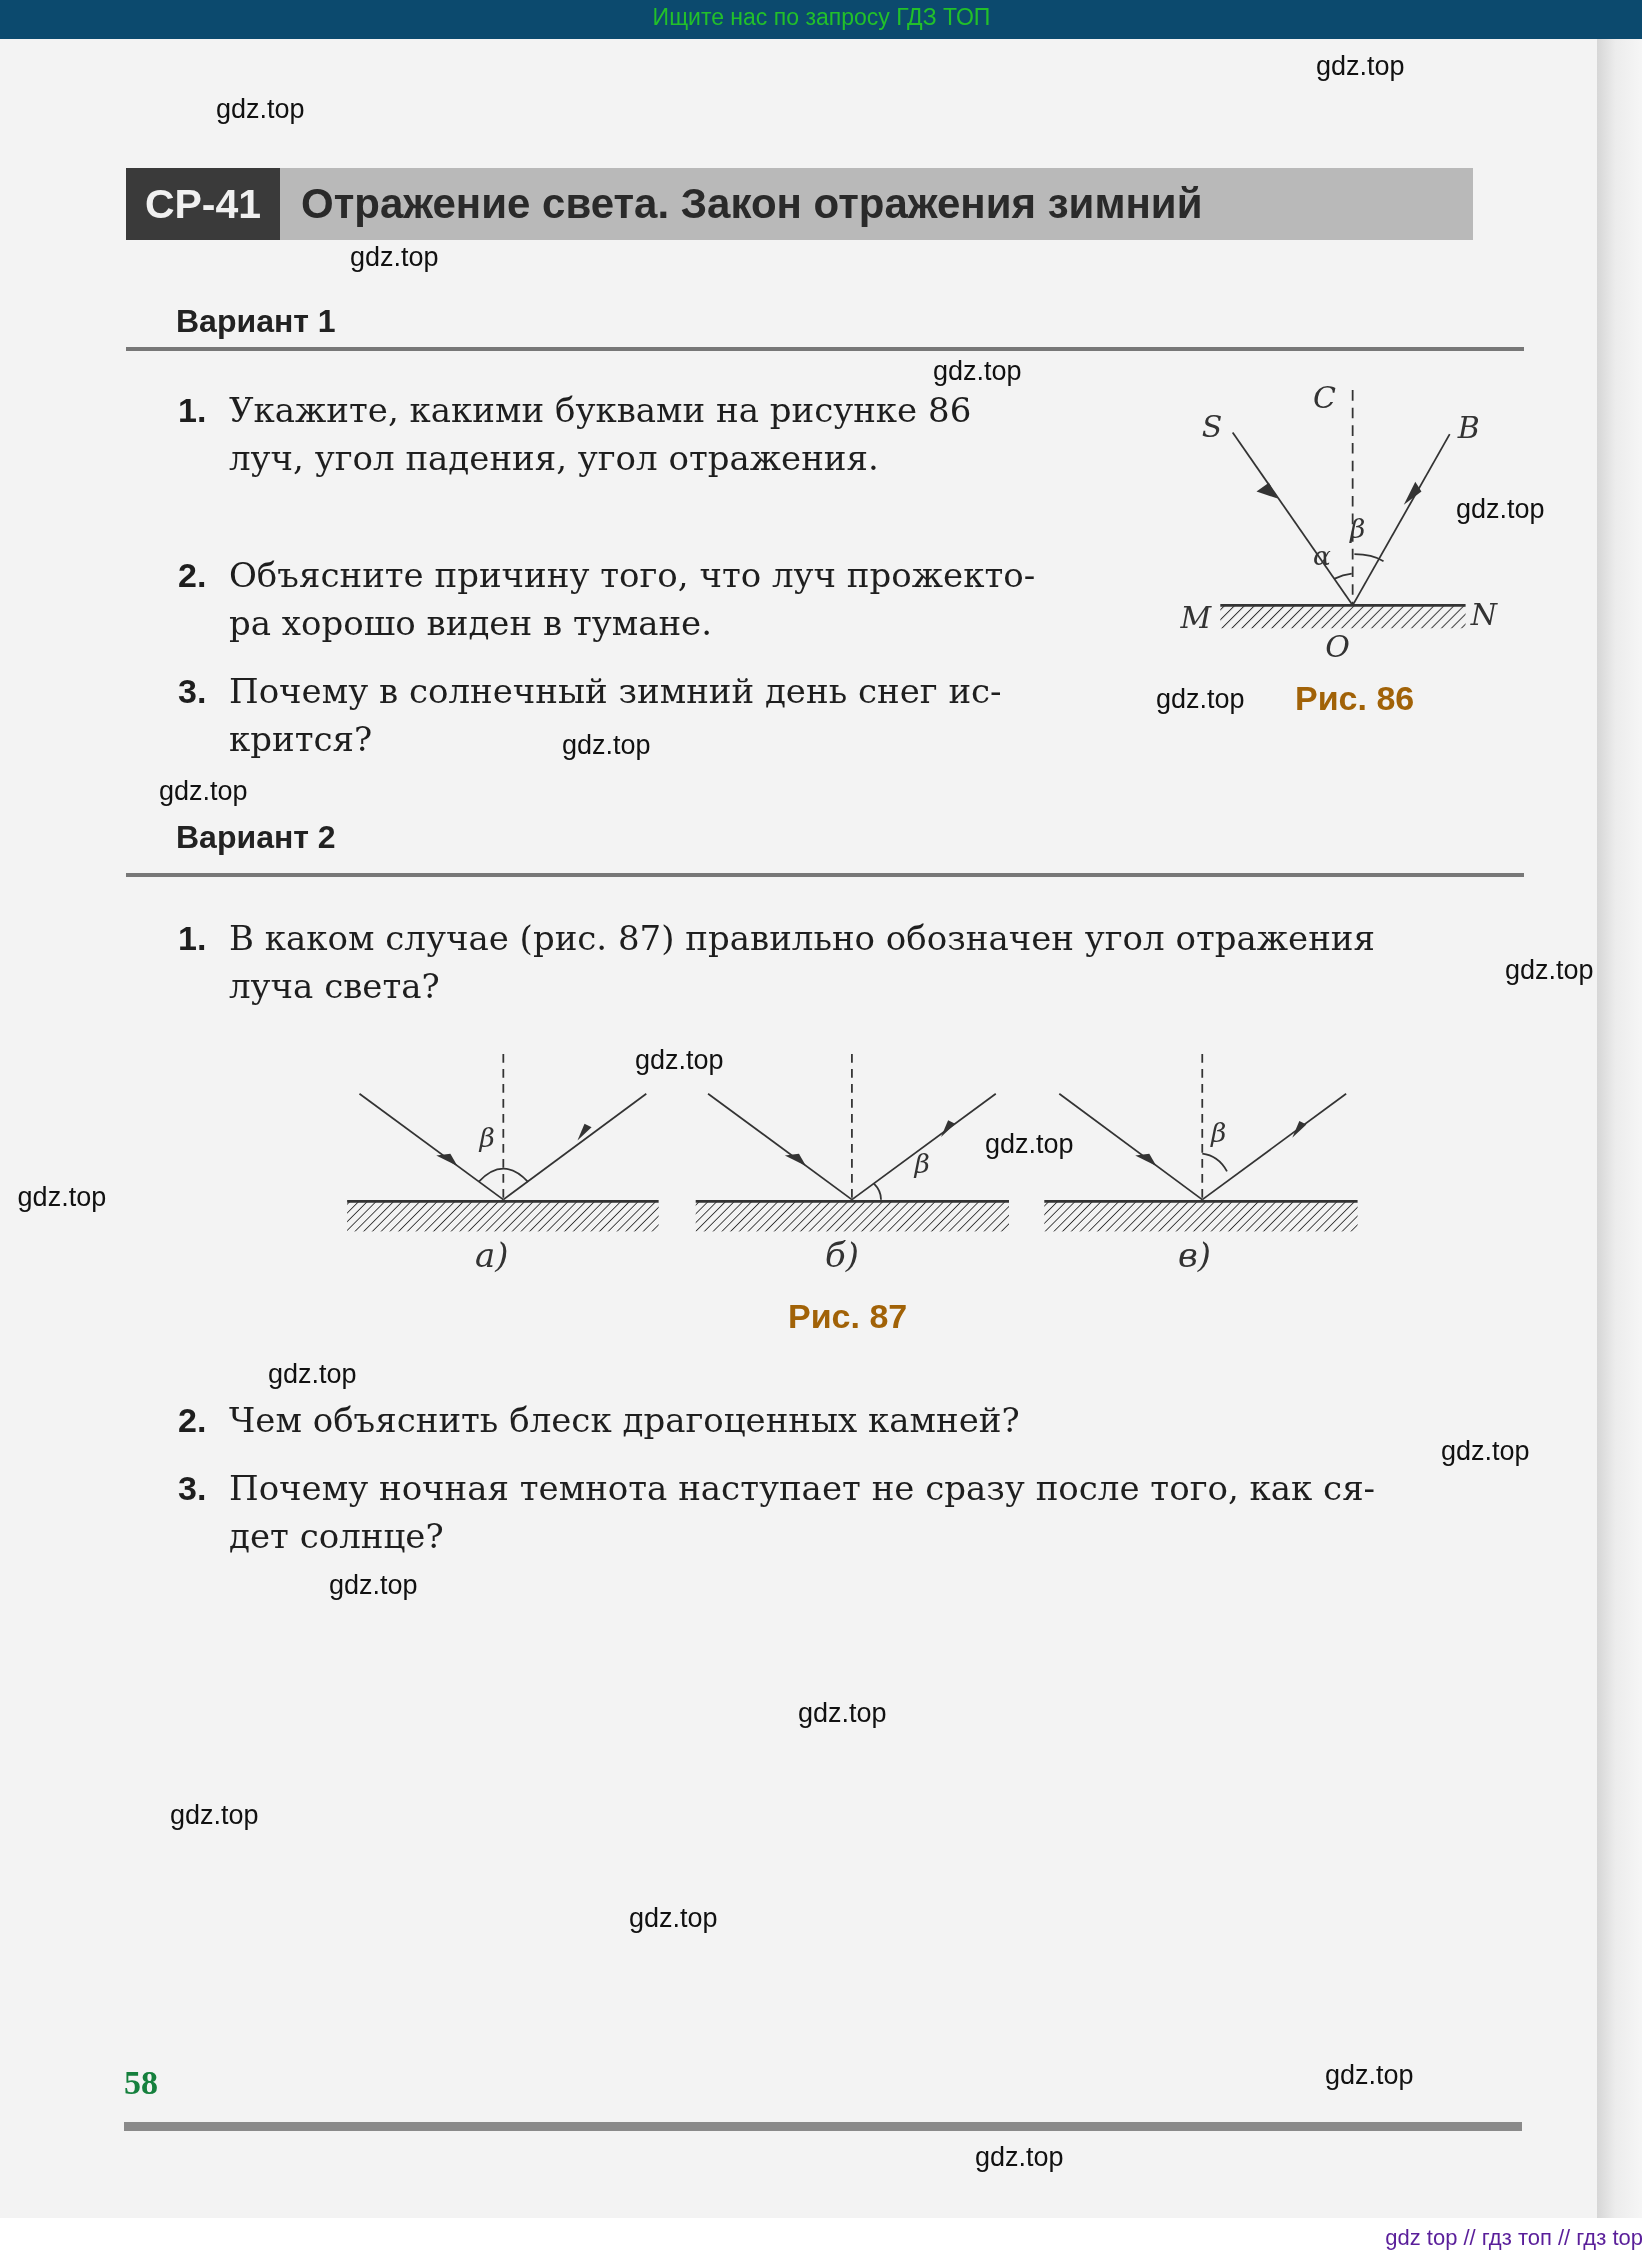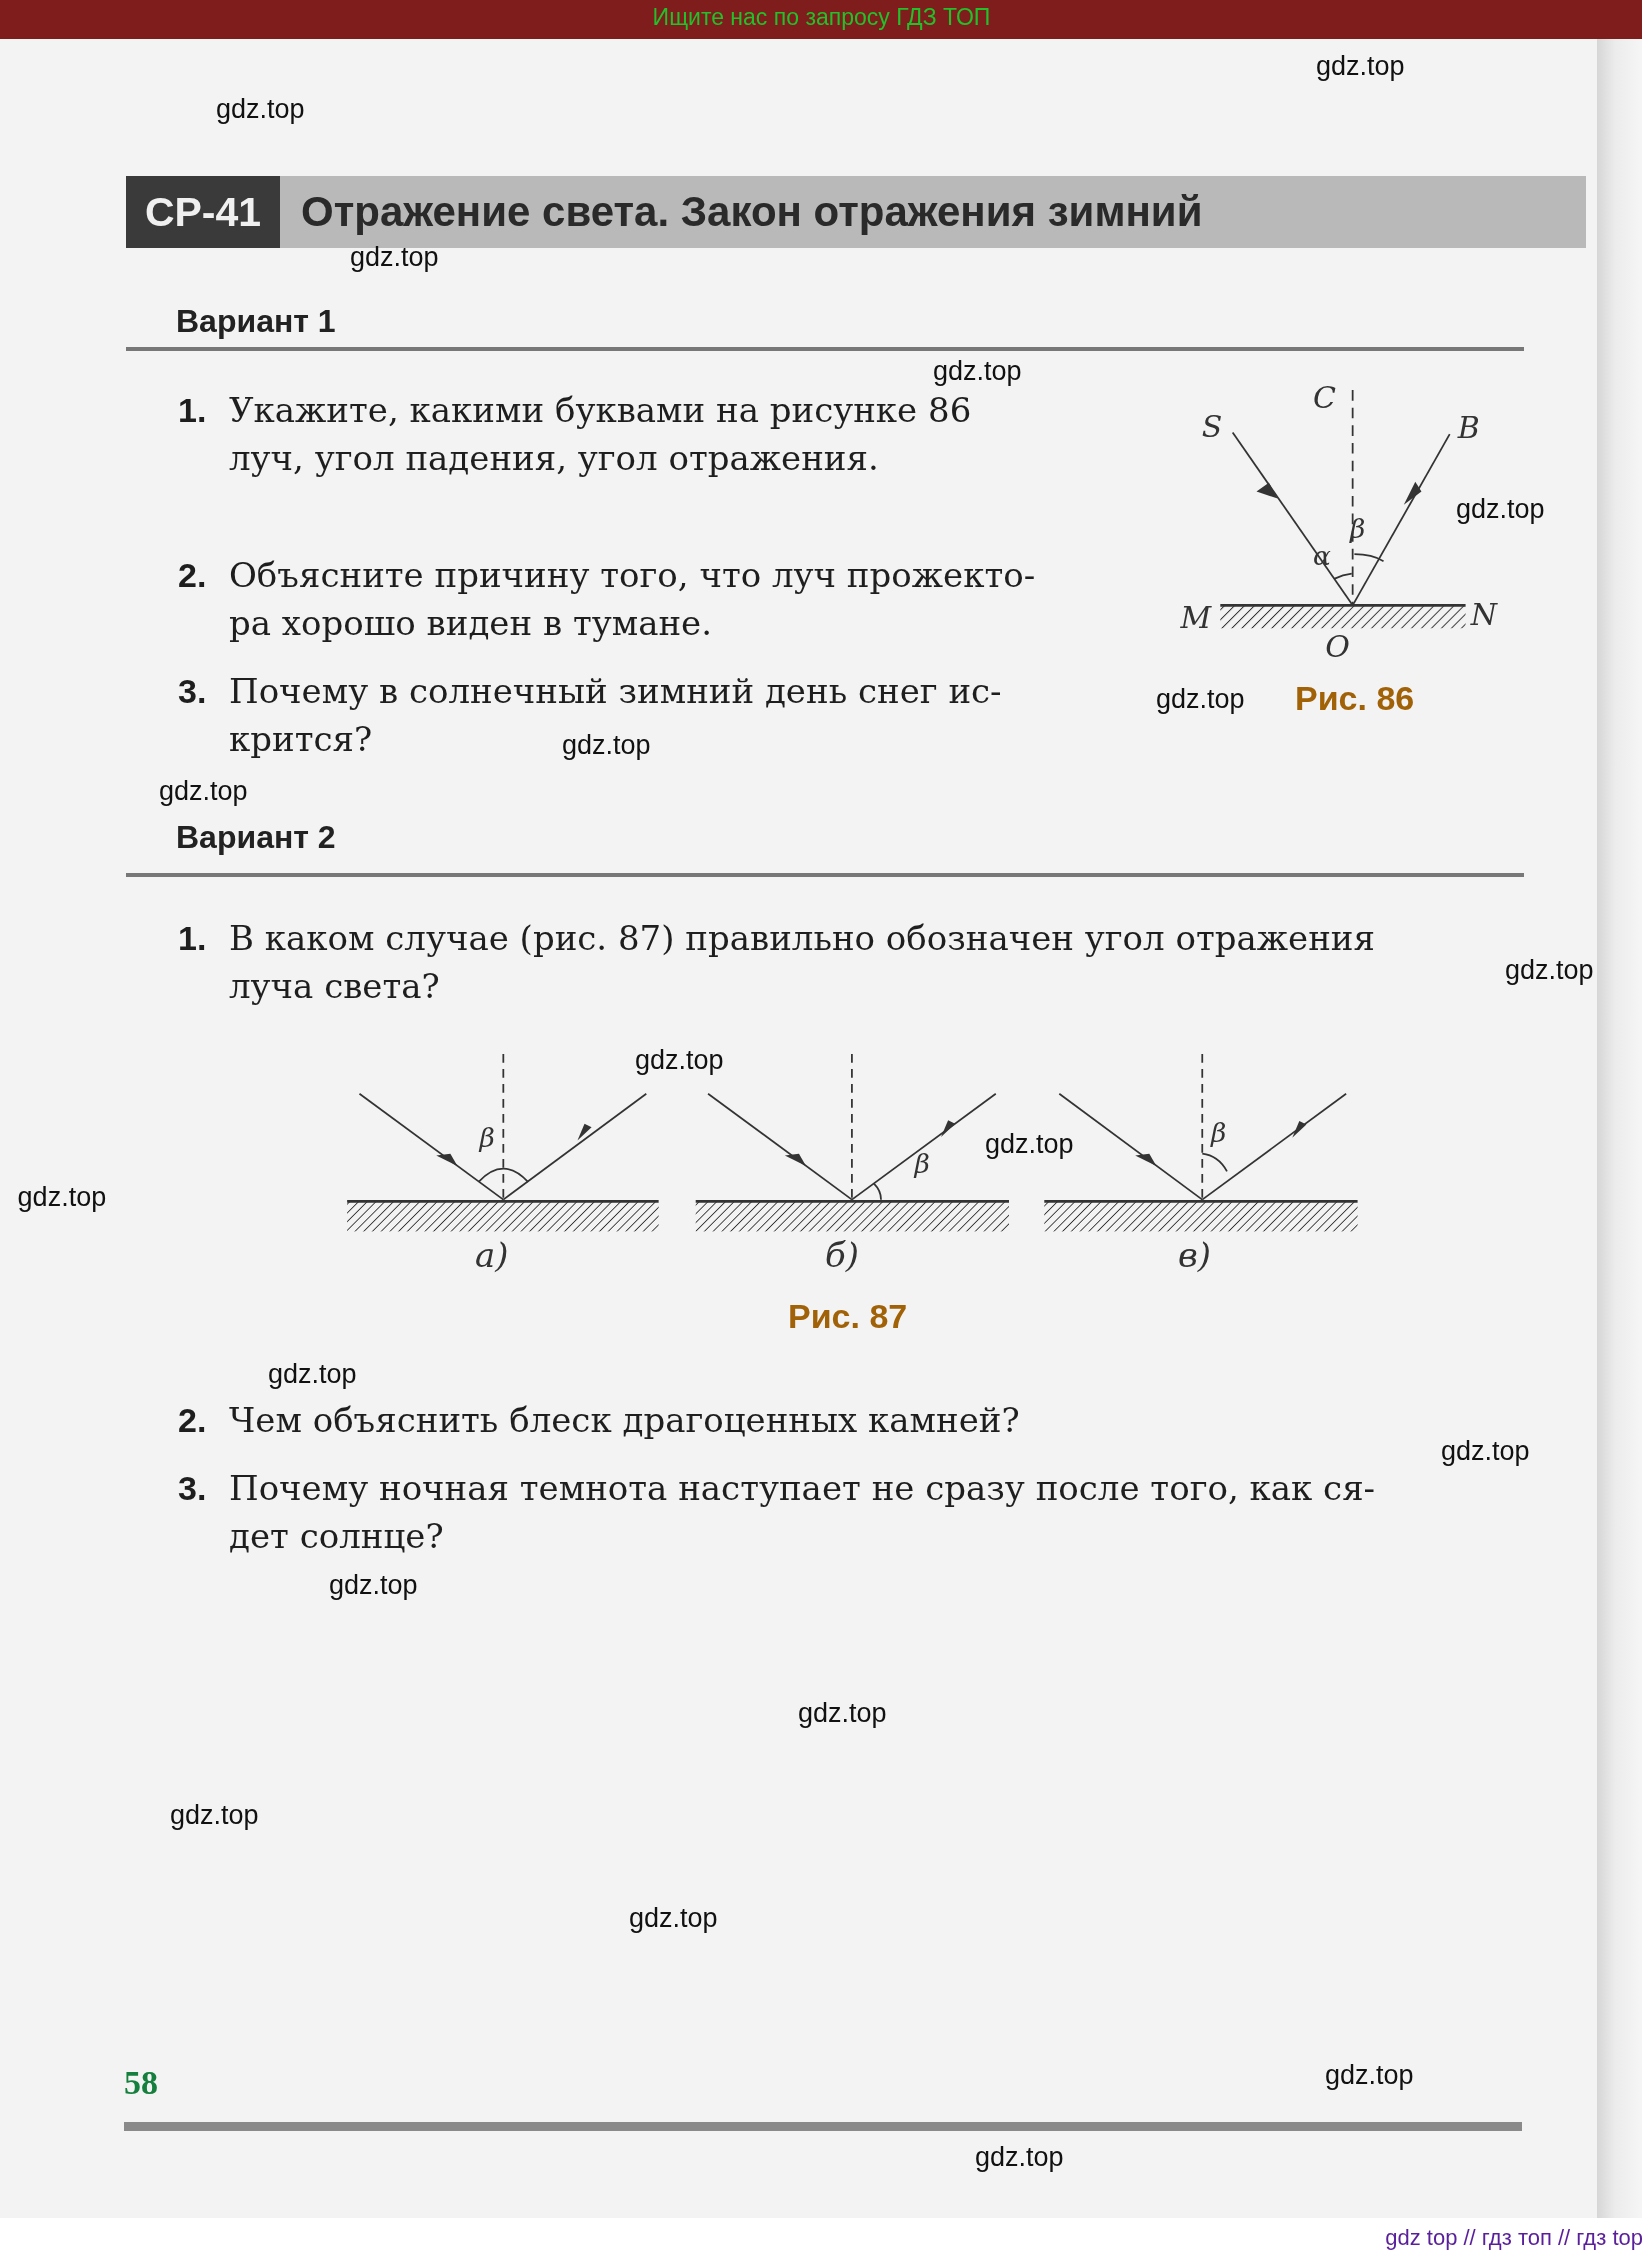--- a/index.html
+++ b/index.html
@@ -1,24 +1,24 @@
 <!DOCTYPE html>
 <html style="font-size:14px"><head>
 <meta charset="utf-8">
 <style>
   html,body{margin:0;padding:0;}
   body{width:1643px;height:2257px;position:relative;background:#fff;overflow:hidden;font-family:"DejaVu Serif",serif;color:#222;}
-  .topbar{position:absolute;left:0;top:0;width:1643px;height:39px;background:#7f1d1d;text-align:center;}
+  .topbar{position:absolute;left:0;top:0;width:1643px;height:39px;background:#0c4a6e;text-align:center;}
   .topbar span{font-family:"Liberation Sans",sans-serif;font-size:23px;color:#22c02a;line-height:35px;}
   .page{position:absolute;left:0;top:39px;width:1597px;height:2179px;background:#f3f3f3;}
   .edge{position:absolute;left:1597px;top:39px;width:46px;height:2179px;background:linear-gradient(90deg,#d6d6d6,#ececec 40%,#f6f6f6);}
   .botbar{position:absolute;left:0;top:2218px;width:1643px;height:39px;background:#fff;text-align:right;}
   .botbar span{font-family:"Liberation Sans",sans-serif;font-size:22px;color:#5a1f9a;line-height:39px;}
   .wm{position:absolute;font-family:"Liberation Sans",sans-serif;font-size:27px;color:#111;}
-  .header{position:absolute;left:126px;top:176px;width:1460px;height:72px;background:#b9b9b9;}
+  .header{position:absolute;left:126px;top:168px;width:1347px;height:72px;background:#b9b9b9;}
   .header .code{position:absolute;left:0;top:0;width:154px;height:72px;background:#3a3a3a;color:#f0f0f0;font-family:"Liberation Sans",sans-serif;font-weight:bold;font-size:41px;line-height:72px;text-align:center;}
   .header .title{position:absolute;left:175px;top:0;font-family:"Liberation Sans",sans-serif;font-weight:bold;font-size:42px;line-height:72px;color:#2a2a2a;}
   .variant{position:absolute;left:176px;font-family:"Liberation Sans",sans-serif;font-weight:bold;font-size:32px;color:#222;}
   .rule{position:absolute;left:126px;width:1398px;height:3.5px;background:#777;}
   .q{position:absolute;font-size:34px;line-height:48px;color:#1e1e1e;}
   .q .num{position:absolute;left:-51px;top:0;font-family:"Liberation Sans",sans-serif;font-weight:bold;}
   .caption{position:absolute;font-family:"Liberation Sans",sans-serif;font-weight:bold;font-size:34px;color:#a16207;}
   .sublabel{position:absolute;font-family:"DejaVu Serif",serif;font-style:italic;font-size:34px;color:#333;}
   .pagenum{position:absolute;left:124px;top:2064px;font-family:Liberation Serif, serif;font-weight:bold;font-size:34px;color:#15803d;}
   .footrule{position:absolute;left:124px;top:2122px;width:1398px;height:8.8px;background:#8a8a8a;}

